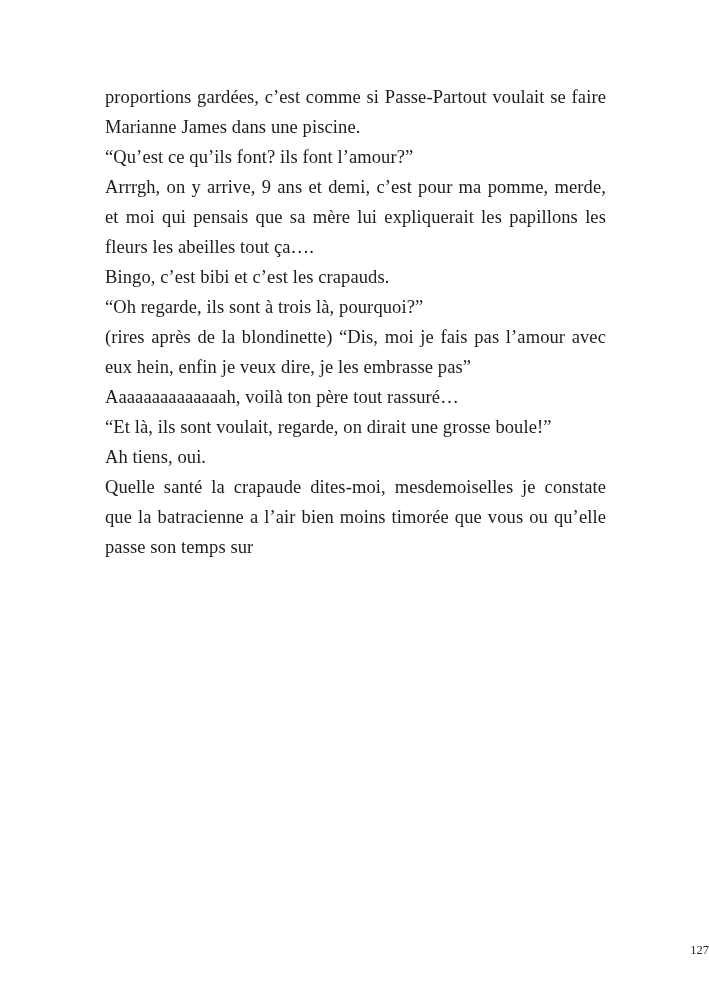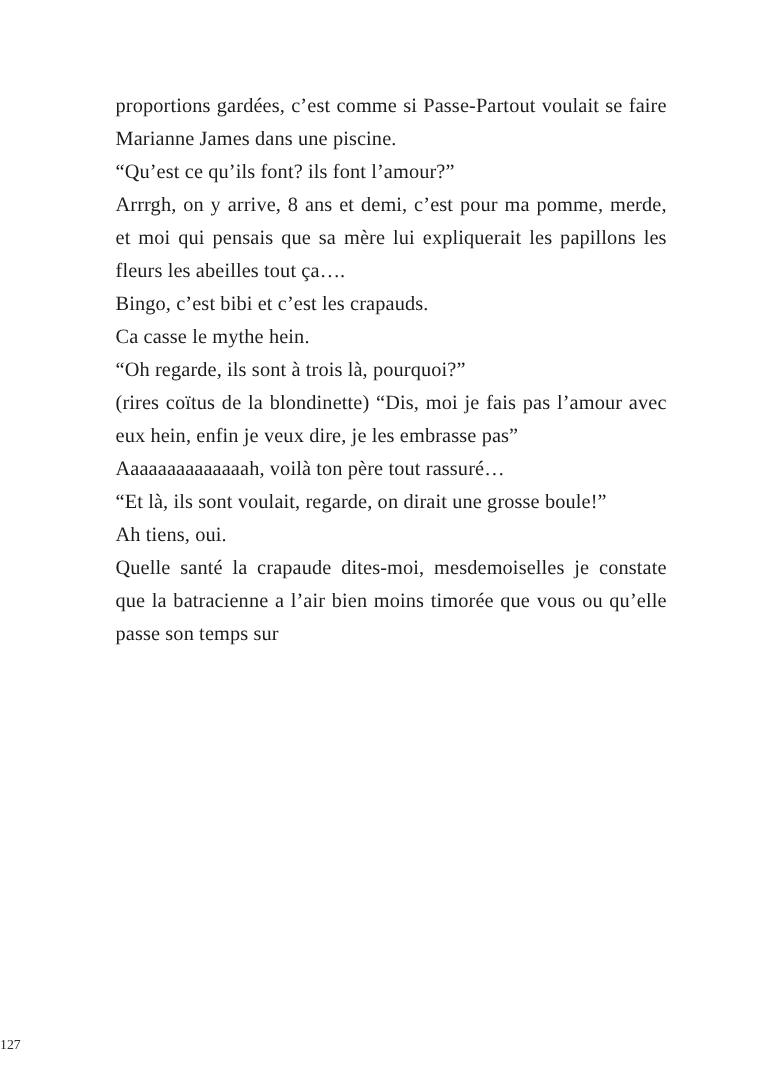--- a/index.html
+++ b/index.html
@@ -30,37 +30,36 @@
   }
   .text-block p {
     margin: 0;
     padding: 0;
   }
   .page-number {
     position: absolute;
     left: 0;
     right: 0;
     bottom: 34px;
-    text-align: left;
+    text-align: right;
     font-size: 12.5px;
     color: #2a2a2a;
     font-family: "Liberation Serif", "DejaVu Serif", serif;
   }
 </style>
 </head>
 <body>
 
 <div class="page">
   <div class="text-block">
     <p>proportions gardées, c’est comme si Passe-Partout voulait se faire Marianne James dans une piscine.</p>
     <p>“Qu’est ce qu’ils font? ils font l’amour?”</p>
-    <p>Arrrgh, on y arrive, 8 ans et demi, c’est pour ma pomme, merde, et moi qui pensais que sa mère lui expliquerait les papillons les fleurs les abeilles tout ça….</p>
+    <p>Arrrgh, on y arrive, 9 ans et demi, c’est pour ma pomme, merde, et moi qui pensais que sa mère lui expliquerait les papillons les fleurs les abeilles tout ça….</p>
     <p>Bingo, c’est bibi et c’est les crapauds.</p>
-    <p>Ca casse le mythe hein.</p>
     <p>“Oh regarde, ils sont à trois là, pourquoi?”</p>
-    <p>(rires coïtus de la blondinette) “Dis, moi je fais pas l’amour avec eux hein, enfin je veux dire, je les embrasse pas”</p>
+    <p>(rires après de la blondinette) “Dis, moi je fais pas l’amour avec eux hein, enfin je veux dire, je les embrasse pas”</p>
     <p>Aaaaaaaaaaaaaah, voilà ton père tout rassuré…</p>
     <p>“Et là, ils sont voulait, regarde, on dirait une grosse boule!”</p>
     <p>Ah tiens, oui.</p>
     <p>Quelle santé la crapaude dites-moi, mesdemoiselles je constate que la batracienne a l’air bien moins timorée que vous ou qu’elle passe son temps sur</p>
   </div>
   <div class="page-number">127</div>
 </div>
 
 </body></html>

